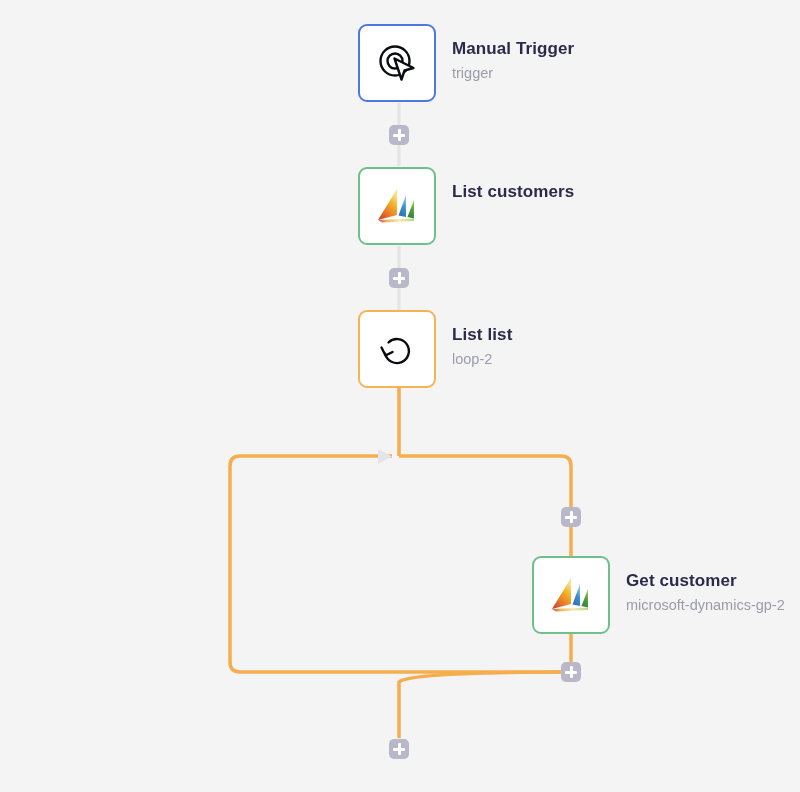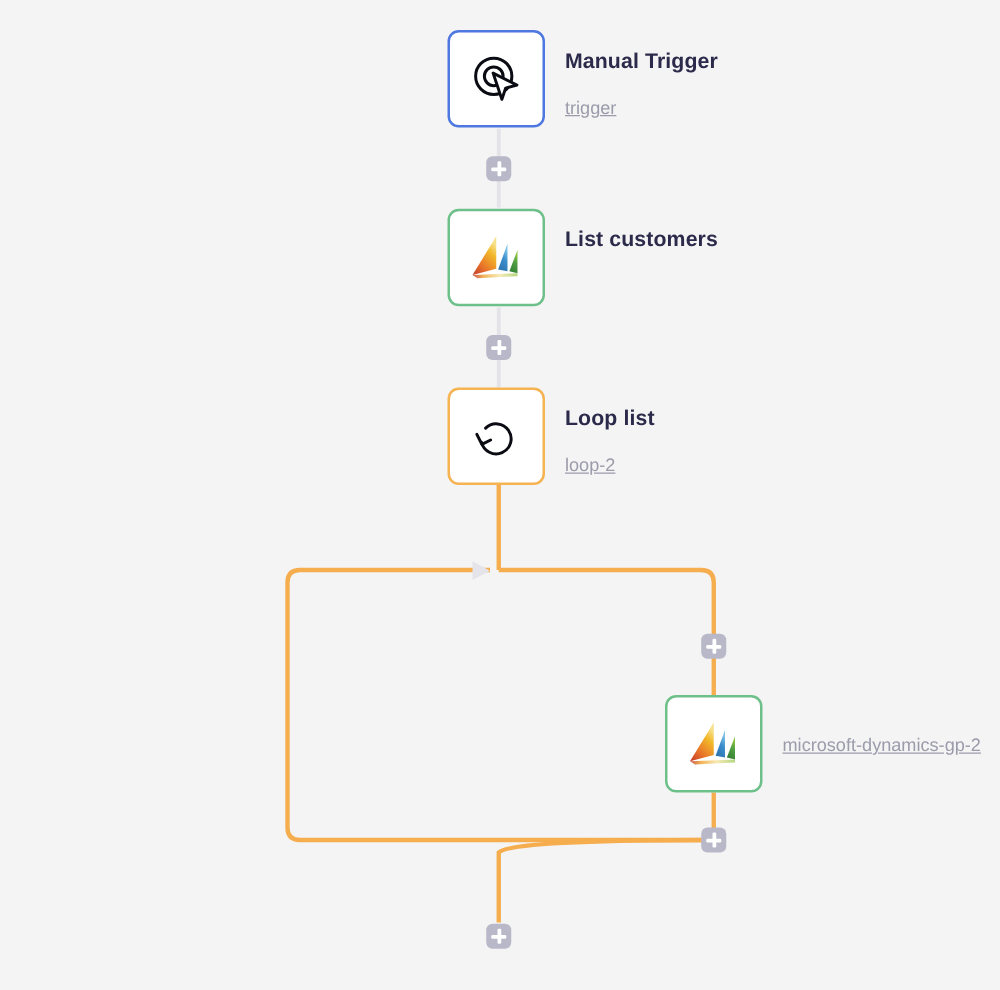--- a/index.html
+++ b/index.html
@@ -58,22 +58,21 @@
     font-size: 17px;
     font-weight: bold;
     color: #2b2a4a;
     line-height: 22px;
     letter-spacing: 0.1px;
   }
   .node-sub {
     font-size: 14.5px;
     color: #9b9bab;
     line-height: 20px;
-    margin-top: 17px;
-    text-decoration: underline;
+    margin-top: 3px;
   }
   .plus-btn {
     position: absolute;
     width: 20px;
     height: 20px;
     border-radius: 5px;
     background: #b8b8c8;
     display: flex;
     align-items: center;
     justify-content: center;
@@ -172,21 +171,21 @@
   </div>
 
   <div class="node" style="left:358px; top:310px;">
     <div class="node-box orange">
       <svg class="icon-svg" width="44" height="44" viewBox="0 0 44 44">
         <path d="M 13.5 15.5 A 12 12 0 1 1 10.2 26.8" fill="none" stroke="#0b0b14" stroke-width="2.4" stroke-linecap="round"></path>
         <path d="M 6.5 20.5 L 10.5 28.5 L 17.5 25" fill="none" stroke="#0b0b14" stroke-width="2.4" stroke-linecap="round" stroke-linejoin="round"></path>
       </svg>
     </div>
     <div class="node-labels">
-      <div class="node-title">Loop list</div>
+      <div class="node-title">List list</div>
       <div class="node-sub">loop-2</div>
     </div>
   </div>
 
   <div class="node" style="left:532px; top:556px;">
     <div class="node-box green">
       <svg class="icon-svg" width="48" height="44" viewBox="0 0 48 44">
         <defs>
           <linearGradient id="dynA2" x1="0" y1="1" x2="0.6" y2="0">
             <stop offset="0" stop-color="#c0392b"></stop>
@@ -211,20 +210,21 @@
             <stop offset="1" stop-color="#a8cf6a"></stop>
           </linearGradient>
         </defs>
         <path d="M 5 36 L 24 5 L 24 31 Z" fill="url(#dynA2)"></path>
         <path d="M 25.5 31.5 L 33 11 L 33 33 Z" fill="url(#dynB2)"></path>
         <path d="M 34.5 33 L 41 16 L 41 34.5 Z" fill="url(#dynC2)"></path>
         <path d="M 5 36 L 41 34.5 L 41 37 L 9 38.5 Z" fill="url(#dynBase2)" opacity="0.85"></path>
       </svg>
     </div>
     <div class="node-labels">
+      <div class="node-title">Get customer</div>
       <div class="node-sub">microsoft-dynamics-gp-2</div>
     </div>
   </div>
 
   <div class="plus-btn" style="left:389px; top:125px;">
     <span class="bar-h"></span>
     <span class="bar-v"></span>
   </div>
 
   <div class="plus-btn" style="left:389px; top:268px;">

